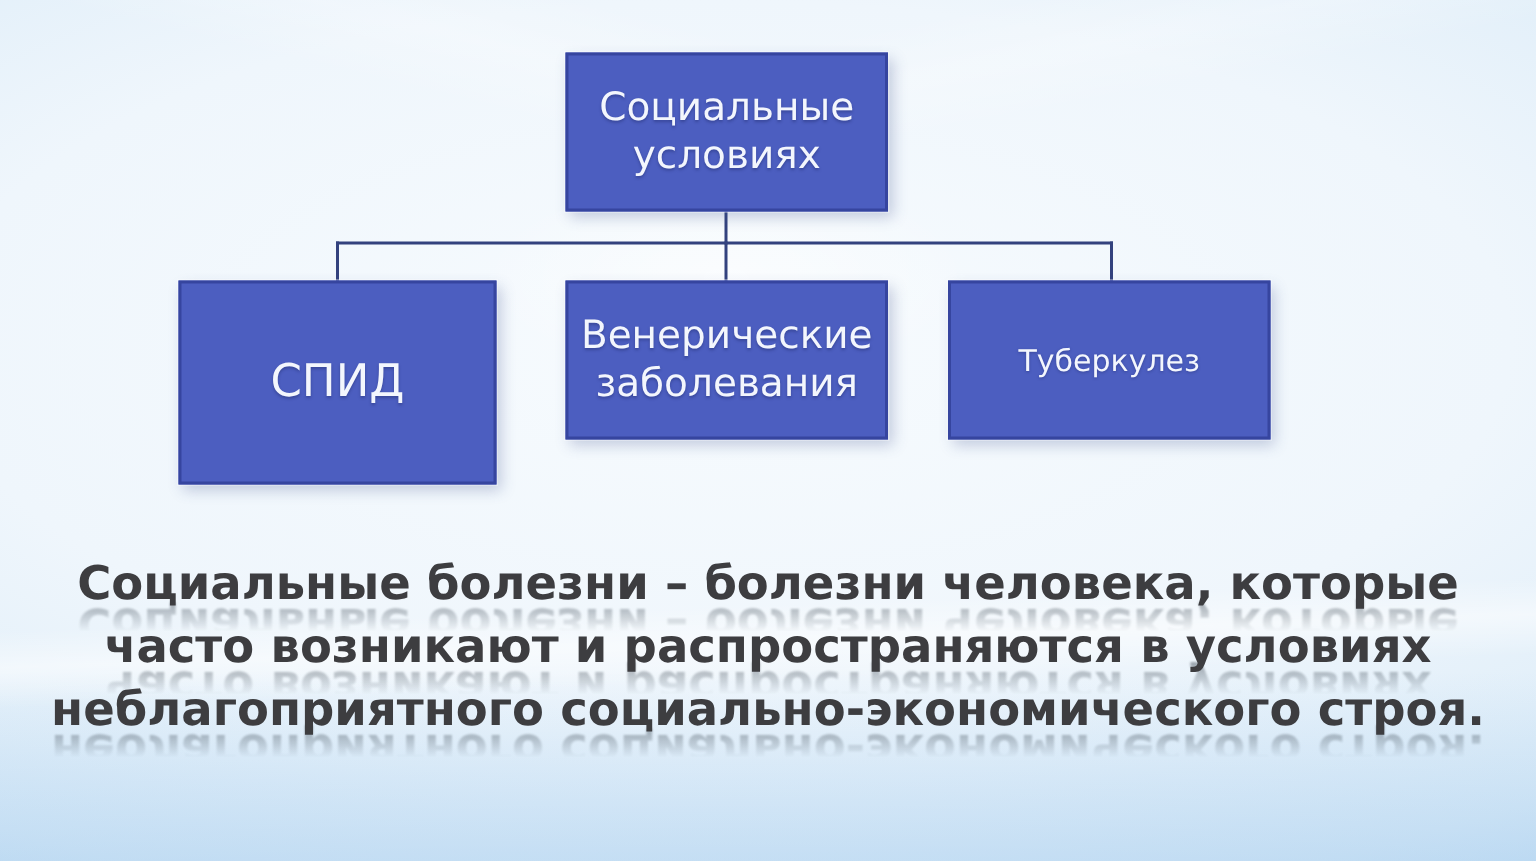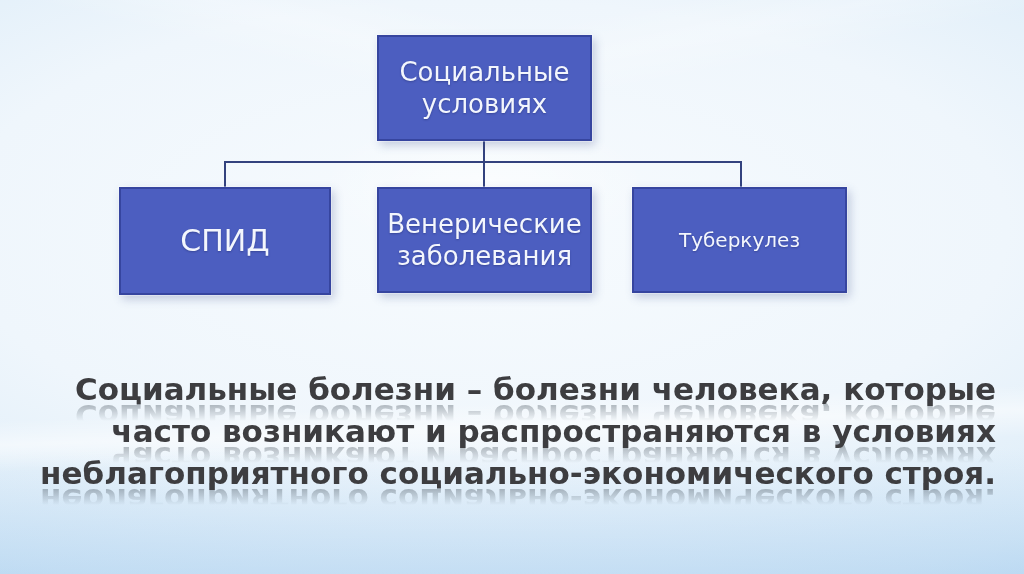--- a/index.html
+++ b/index.html
@@ -28,40 +28,40 @@
     background:var(--box-fill,#4c5ec0);
     border:2px solid var(--box-border,#36459f);
     color:var(--box-text,#f3f6fd);
     display:flex; align-items:center; justify-content:center;
     text-align:center;
     line-height:1.25;
     box-shadow:0 0 0 1px rgba(255,255,255,.35), 3px 4px 9px rgba(60,80,140,.28);
     text-shadow:0 1px 2px rgba(20,30,80,.35);
   }
   .node-root   { left:377px; top:35px;  width:215px; height:106px; font-size:26px; }
-  .node-aids   { left:119px; top:187px; width:212px; height:108px; font-size:30px; }
+  .node-aids   { left:119px; top:187px; width:212px; height:136px; font-size:30px; }
   .node-vd     { left:377px; top:187px; width:215px; height:106px; font-size:26px; }
   .node-tb     { left:632px; top:187px; width:215px; height:106px; font-size:20px; }
 
   .conn { position:absolute; background:var(--connector,#33427e); }
   .conn-stem       { left:483px; top:141px; width:2px;  height:22px; }
   .conn-bar        { left:224px; top:161px; width:518px; height:2px; }
   .conn-drop-left  { left:224px; top:161px; width:2px;  height:27px; }
   .conn-drop-mid   { left:483px; top:161px; width:2px;  height:27px; }
   .conn-drop-right { left:740px; top:161px; width:2px;  height:27px; }
 
   .caption {
     position:absolute;
     left:28px; right:28px; top:368px;
     text-align:center;
     font-size:31px;
     font-weight:bold;
     color:var(--caption-text,#3d3d40);
   }
-  .cap-wrap { position:relative; height:42px; line-height:42px;text-align:right; }
+  .cap-wrap { position:relative; height:42px; line-height:42px; }
   .cap-line { position:relative; z-index:2; }
   .cap-reflect {
     position:absolute; left:0; right:0; top:27px; height:42px; line-height:42px;
     z-index:1;
     transform:scaleY(-1);
     opacity:.45;
     filter:blur(0.7px);
     color:#2e3a45;
     -webkit-mask-image:linear-gradient(to top, rgba(0,0,0,.95) 12%, rgba(0,0,0,0) 62%);
     mask-image:linear-gradient(to top, rgba(0,0,0,.95) 12%, rgba(0,0,0,0) 62%);

